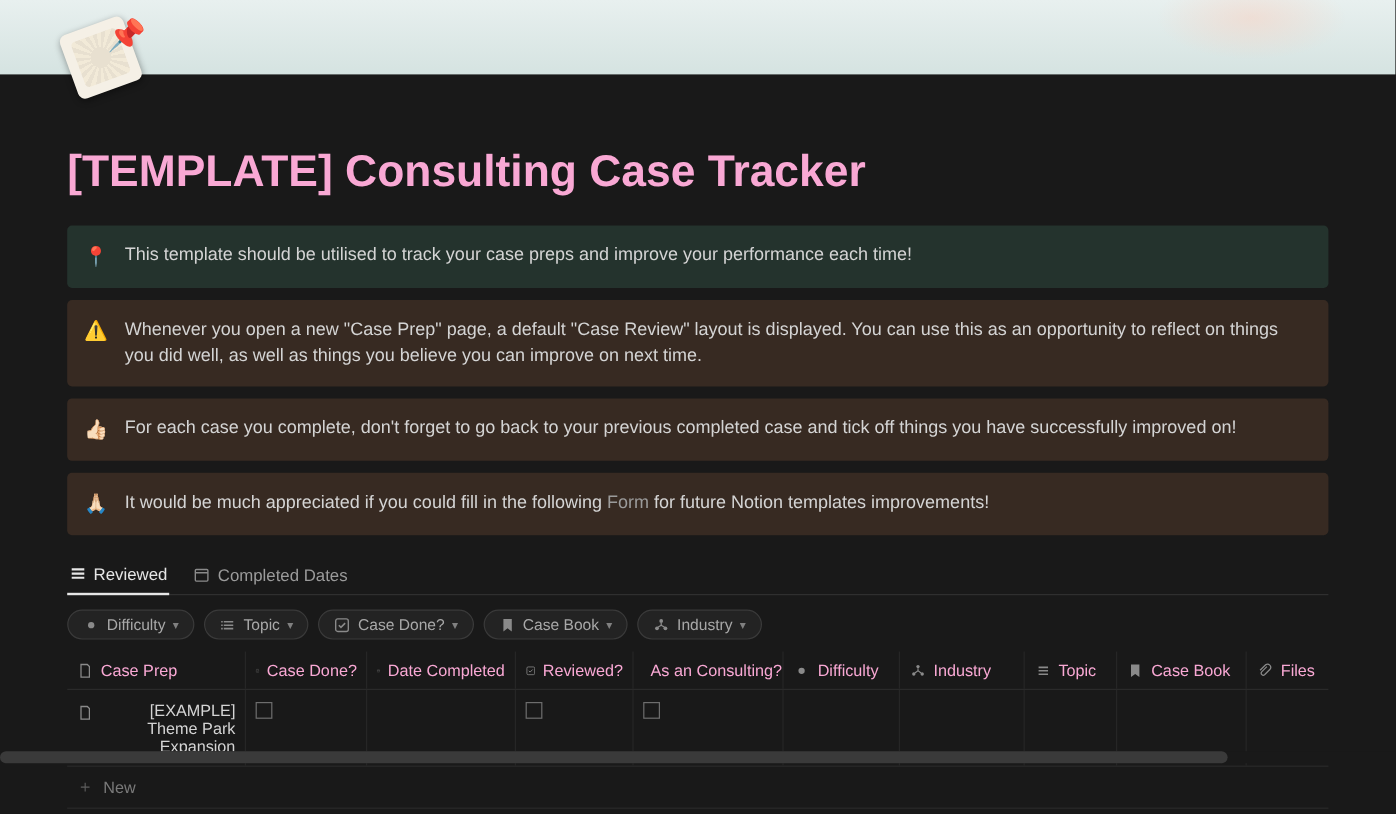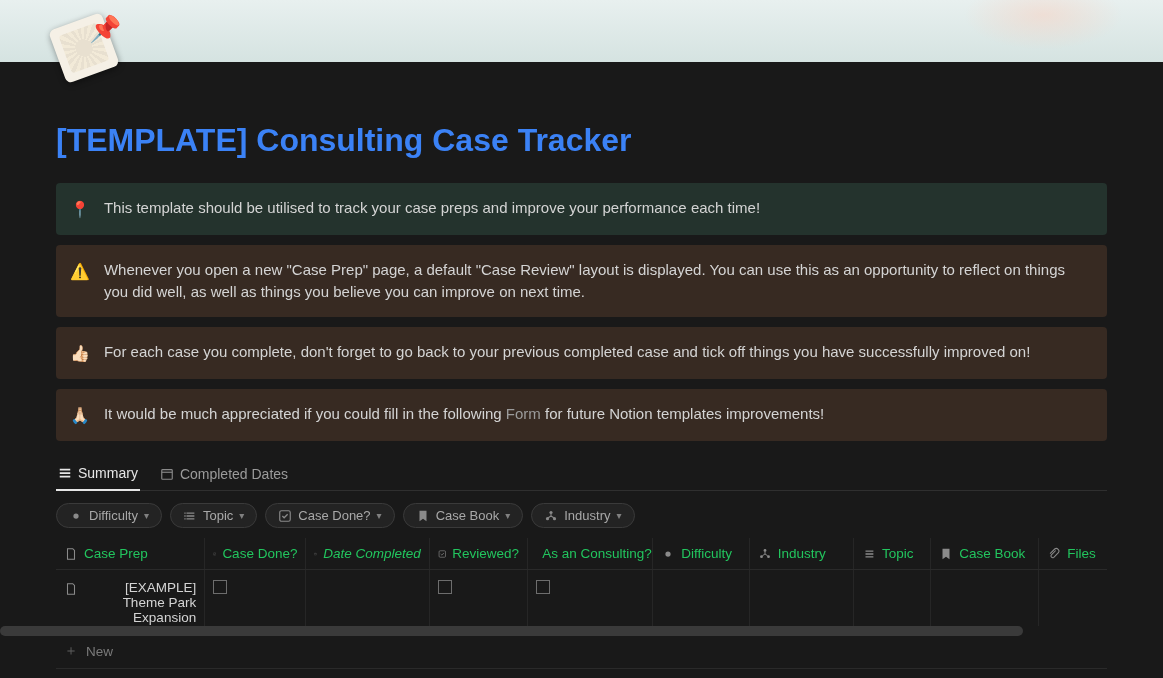--- a/index.html
+++ b/index.html
@@ -53,22 +53,22 @@
   .page-icon .pin {
     position:absolute;
     top:-6px; right:6px;
     font-size:26px;
   }
   .content {
     padding: 0 56px;
     padding-top: 60px;
   }
   .title {
-    color: #3b82f6;
-    font-size: 32px;
+    color: #f9a8d4;
+    font-size: 37px;
     font-weight: 700;
     margin-bottom: 24px;
   }
   .callout {
     display: flex;
     align-items: flex-start;
     gap: 14px;
     padding: 14px 14px;
     border-radius: 4px;
     margin-bottom: 10px;
@@ -119,32 +119,32 @@
   .filter-chip .chev { font-size:10px; opacity:0.7; }
 
   .table {
     width: 100%;
     font-size: 13.5px;
   }
   .table .header-row, .table .data-row, .table .new-row {
     display:flex;
     border-bottom: 1px solid #2a2a2a;
   }
-  .header-row { color:#22c55e; }
+  .header-row { color:#f9a8d4; }
   .cell {
     display:flex; align-items:center; gap:6px;
     padding: 8px 8px;
     border-right: 1px solid #262626;
     overflow:hidden;
     white-space:nowrap;
   }
   .data-row .cell { min-height: 44px; align-items:flex-start; padding-top:10px; white-space:normal;text-align:right; }
   .cell.c-prep { width: 155px; }
   .cell.c-done { width: 105px; }
-  .cell.c-date { width: 128px; font-style: italic; }
+  .cell.c-date { width: 128px; }
   .cell.c-rev  { width: 102px; }
   .cell.c-int  { width: 130px; }
   .cell.c-diff { width: 100px; }
   .cell.c-ind  { width: 108px; }
   .cell.c-top  { width: 80px; }
   .cell.c-book { width: 112px; }
   .cell.c-files{ width: 70px; border-right:none; }
   .chk {
     width:14px; height:14px; border:1.5px solid #6d6d6d; background:transparent; display:inline-block;
   }
@@ -207,21 +207,21 @@
     <span class="text">
       <span>It would be much appreciated if you could fill in the following </span><a>Form</a><span> for future Notion templates improvements!</span>
     </span>
   </div>
 
   <div class="tabs">
     <div class="tab active">
       <svg class="ico-svg on" viewBox="0 0 16 16">
           <path d="M2 3h12v2H2zM2 7h12v2H2zM2 11h12v2H2z"></path>
         </svg>
-      <span>Summary</span>
+      <span>Reviewed</span>
     </div>
     <div class="tab">
       <svg class="ico-svg" viewBox="0 0 16 16">
           <rect x="2" y="3" width="12" height="11" rx="1" fill="none" stroke="#8a8a8a" stroke-width="1.3"></rect>
           <path d="M2 6h12" stroke="#8a8a8a" stroke-width="1.3"></path>
         </svg>
       <span>Completed Dates</span>
     </div>
   </div>
 

